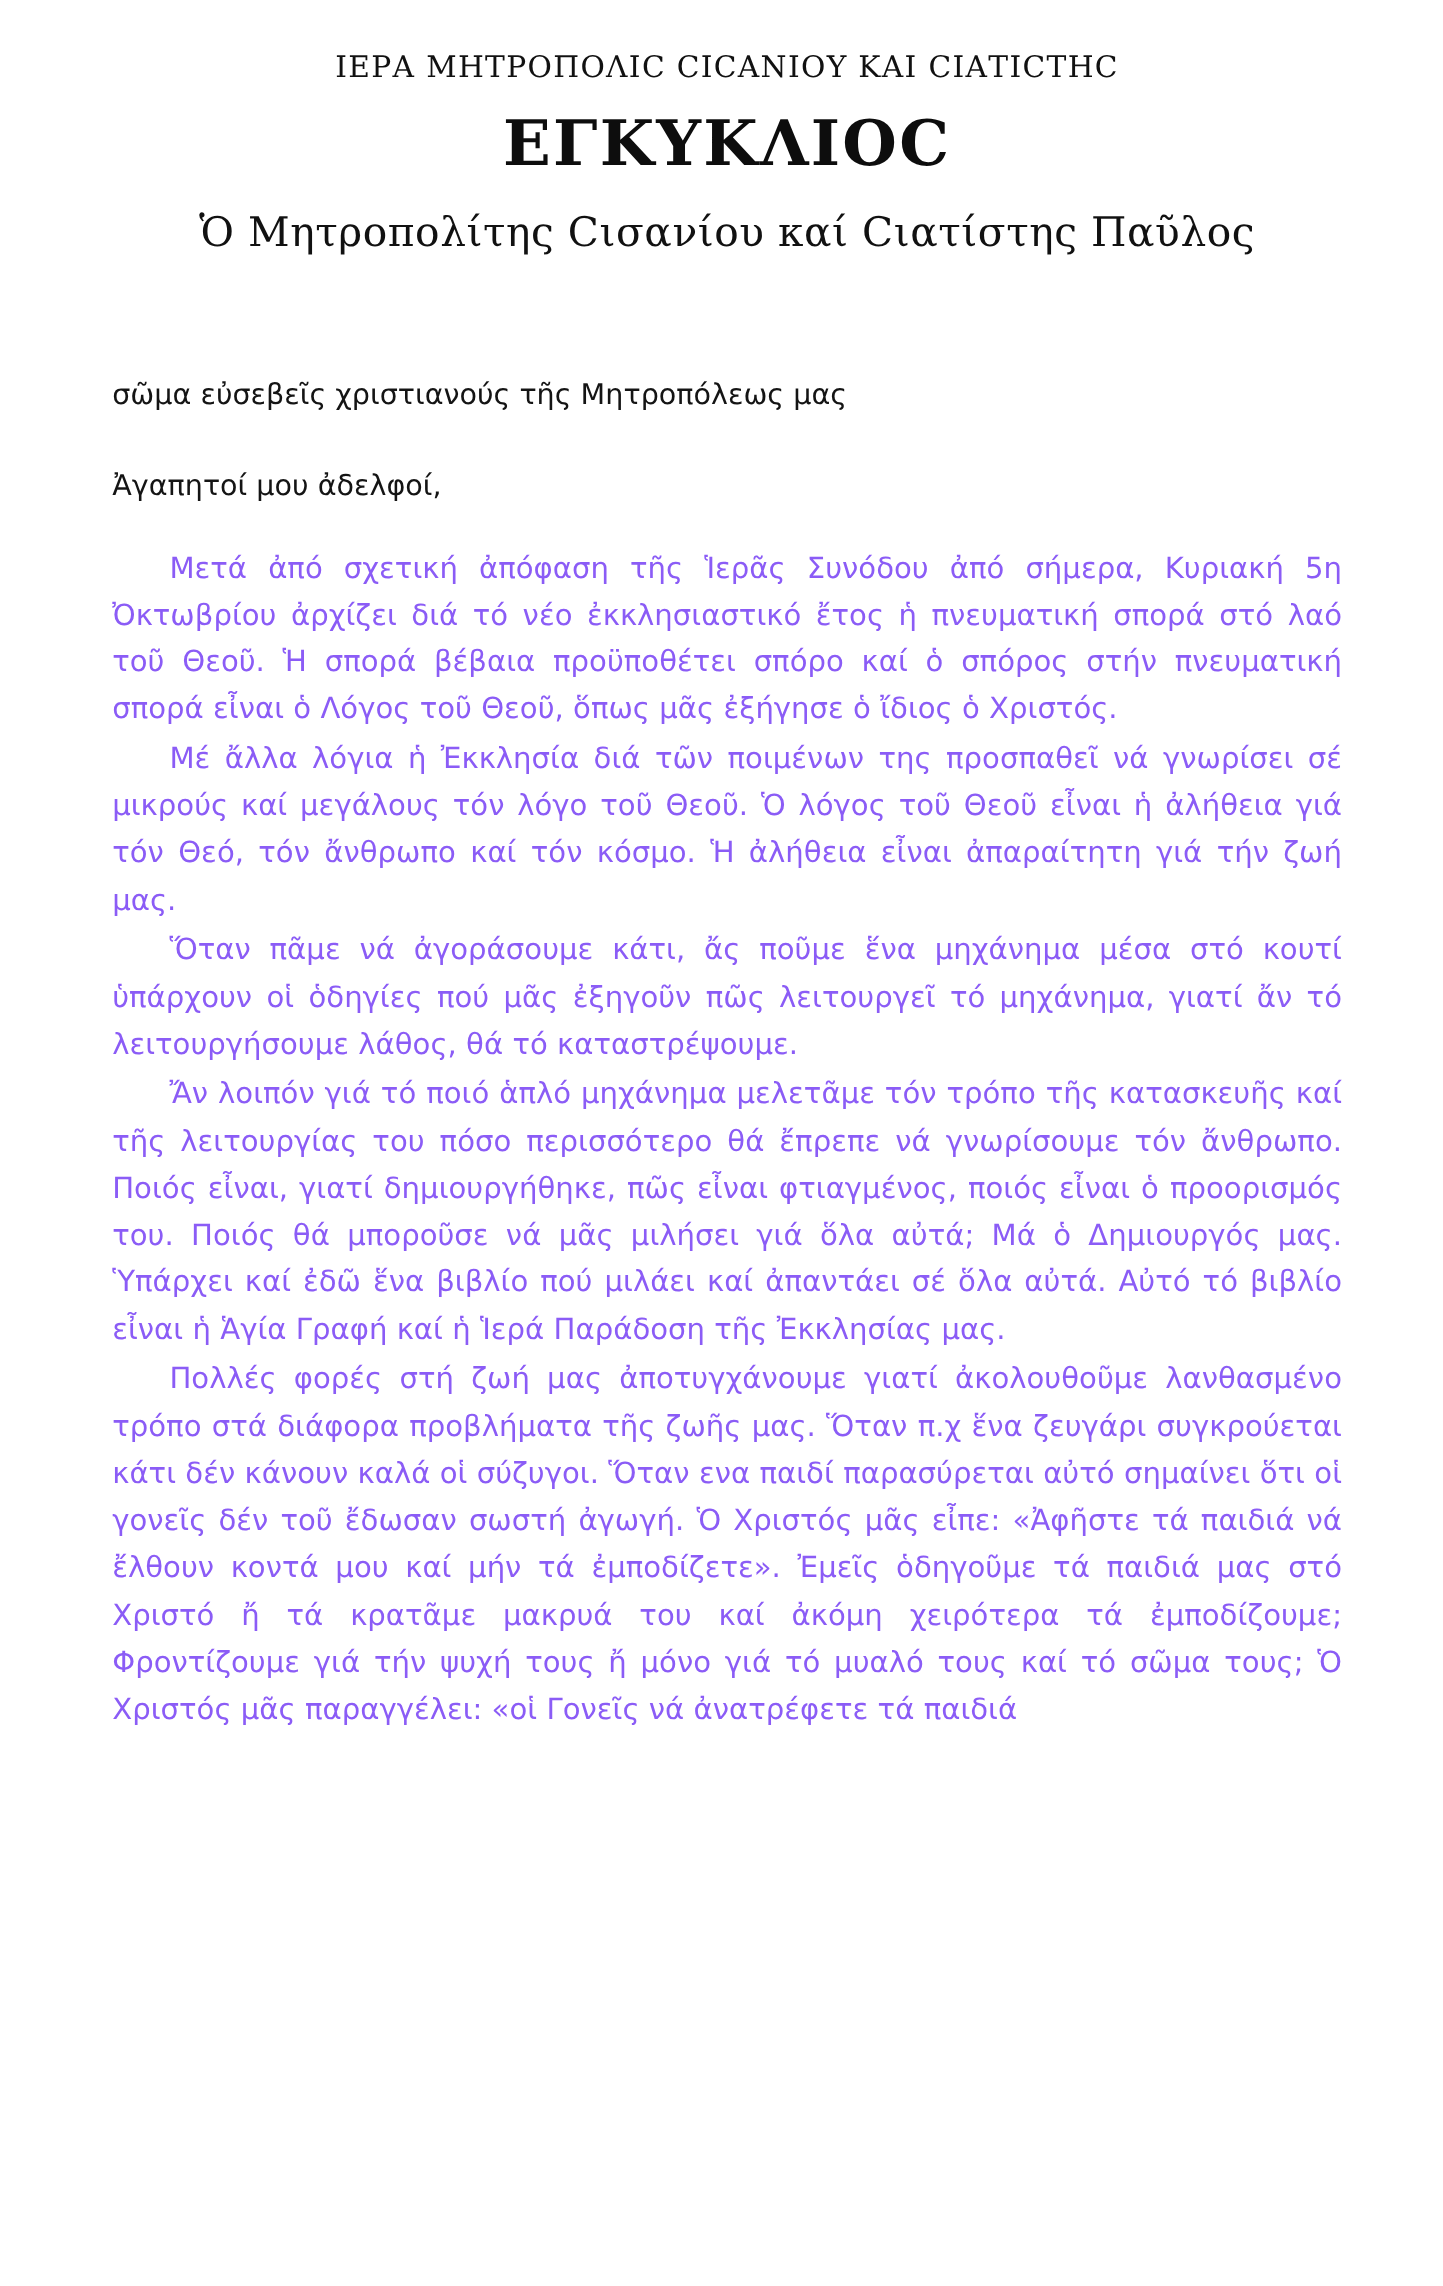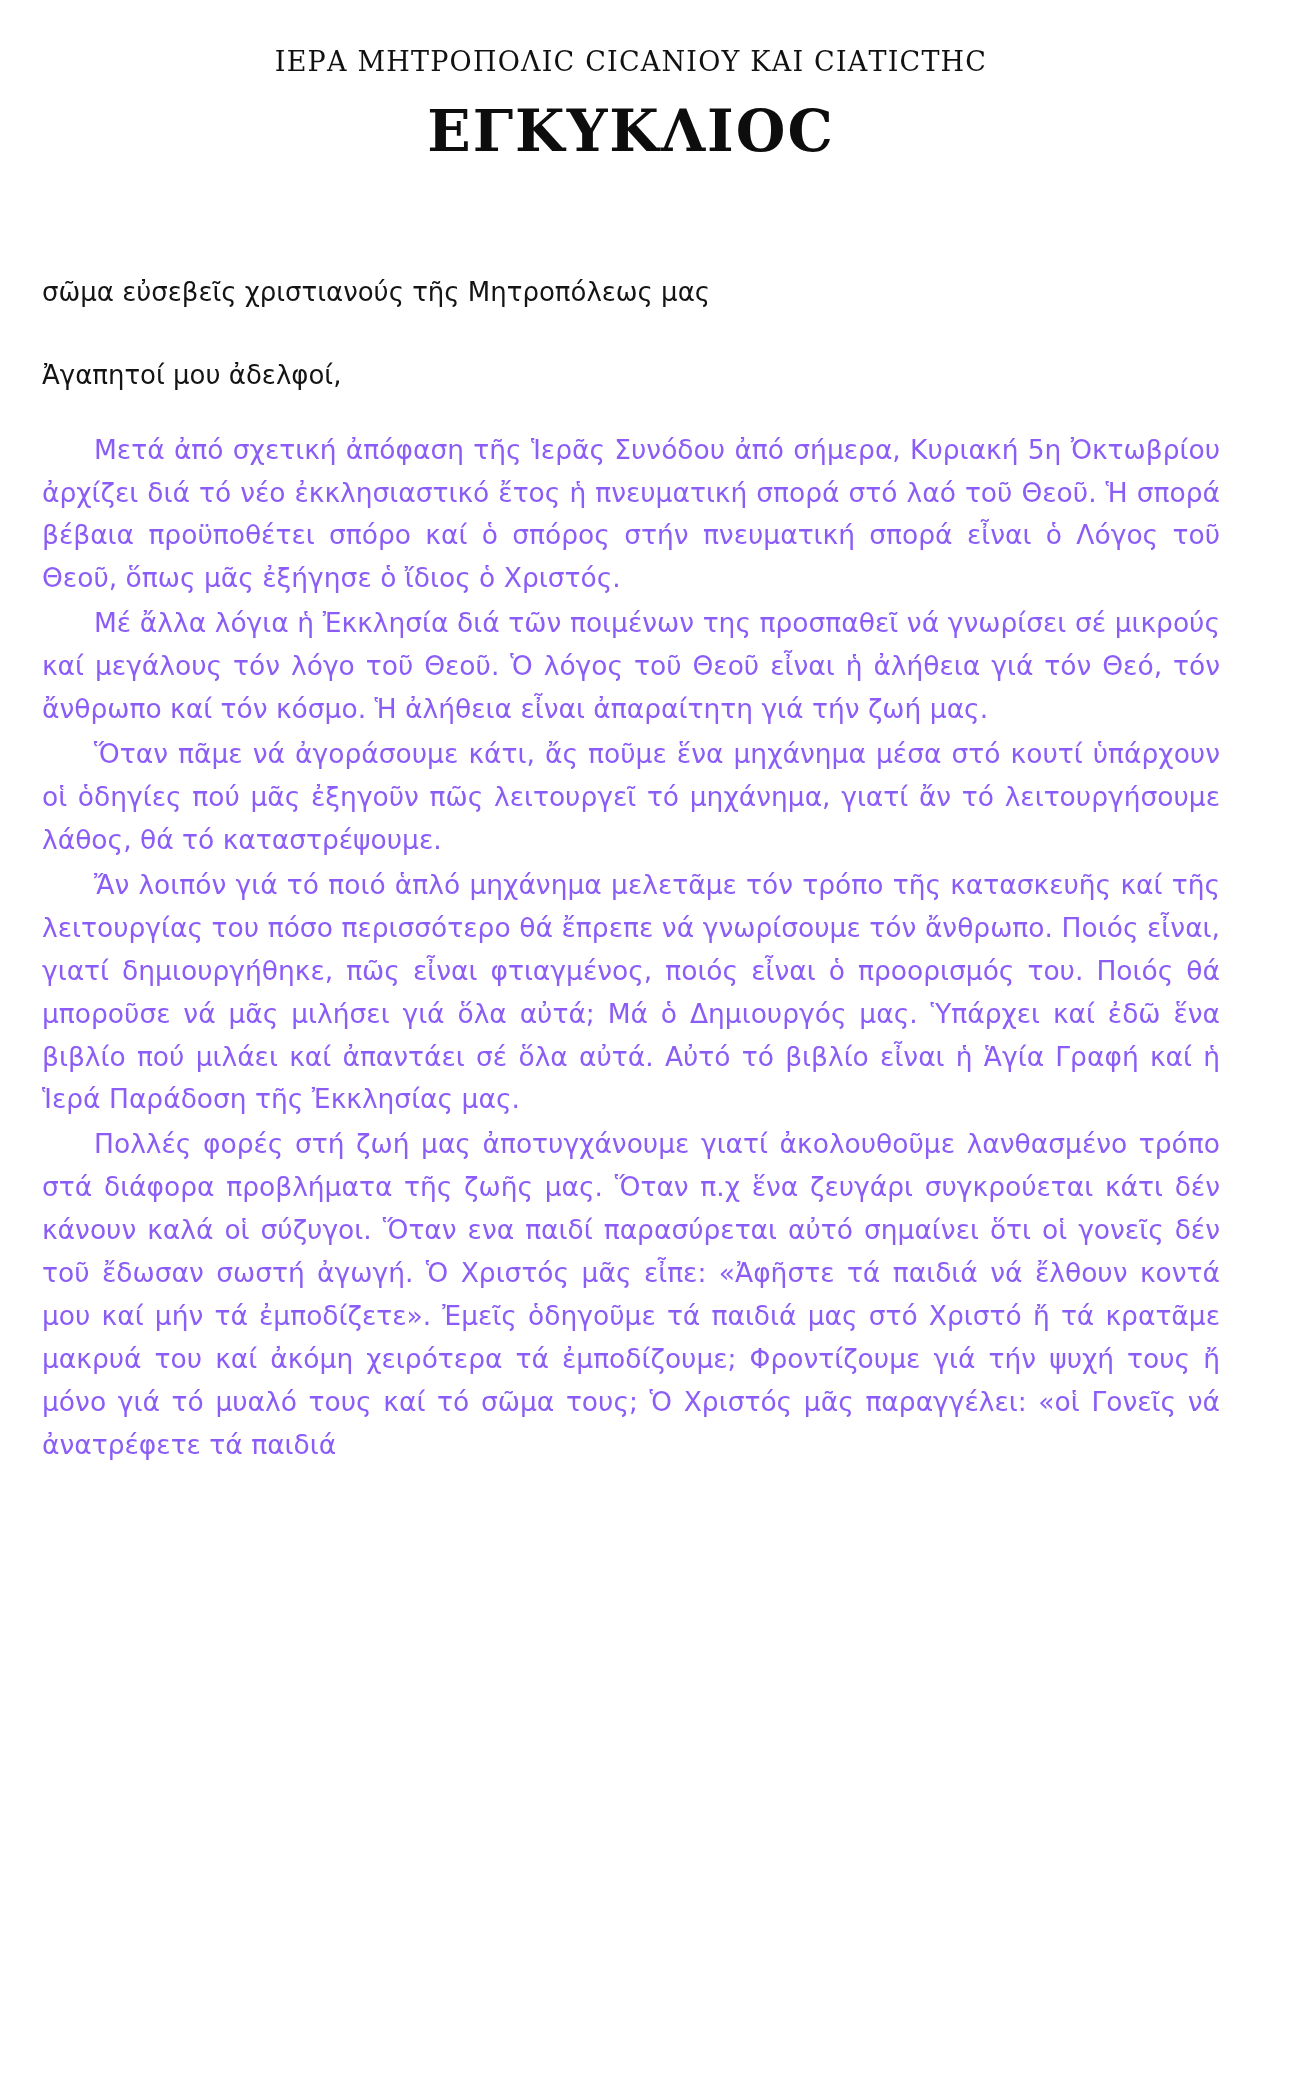--- a/index.html
+++ b/index.html
@@ -12,21 +12,21 @@
     min-height: 2078px;
     font-family: "DejaVu Sans", sans-serif;
     color: #1a1a1a;
   }
   .page {
     position: relative;
     width: 1312px;
     min-height: 2078px;
     background: #ffffff;
     box-sizing: border-box;
-    padding: 46px 92px 20px 42px;
+    padding: 46px 92px 20px 102px;
   }
   .masthead {
     text-align: center;
     font-size: 27px;
     letter-spacing: 1.2px;
     color: #111;
     font-family: "DejaVu Serif", serif;
     font-weight: 500;
     margin: 0 0 8px 0;
     text-transform: uppercase;
@@ -76,20 +76,21 @@
 </style>
 </head>
 <body>
 
 <div class="page">
 
   <div class="masthead">ΙΕΡΑ ΜΗΤΡΟΠΟΛΙC CICΑΝΙΟΥ ΚΑΙ CΙΑΤΙCΤΗC</div>
 
   <h1 class="doc-title">ΕΓΚΥΚΛΙΟC</h1>
 
+  <div class="subtitle">Ὁ Μητροπολίτης Cισανίου καί Cιατίστης Παῦλος</div>
 
   <div class="spacer-lg"></div>
 
   <div class="addr-line">σῶμα εὐσεβεῖς χριστιανούς τῆς Μητροπόλεως μας</div>
 
   <div class="salutation">Ἀγαπητοί μου ἀδελφοί,</div>
 
   <div class="spacer-md"></div>
 
   <p class="body-par">Μετά ἀπό σχετική ἀπόφαση τῆς Ἱερᾶς Συνόδου ἀπό σήμερα, Κυριακή 5η Ὀκτωβρίου ἀρχίζει διά τό νέο ἐκκλησιαστικό ἔτος ἡ πνευματική σπορά στό λαό τοῦ Θεοῦ. Ἡ σπορά βέβαια προϋποθέτει σπόρο καί ὁ σπόρος στήν πνευματική σπορά εἶναι ὁ Λόγος τοῦ Θεοῦ, ὅπως μᾶς ἐξήγησε ὁ ἴδιος ὁ Χριστός.</p>

